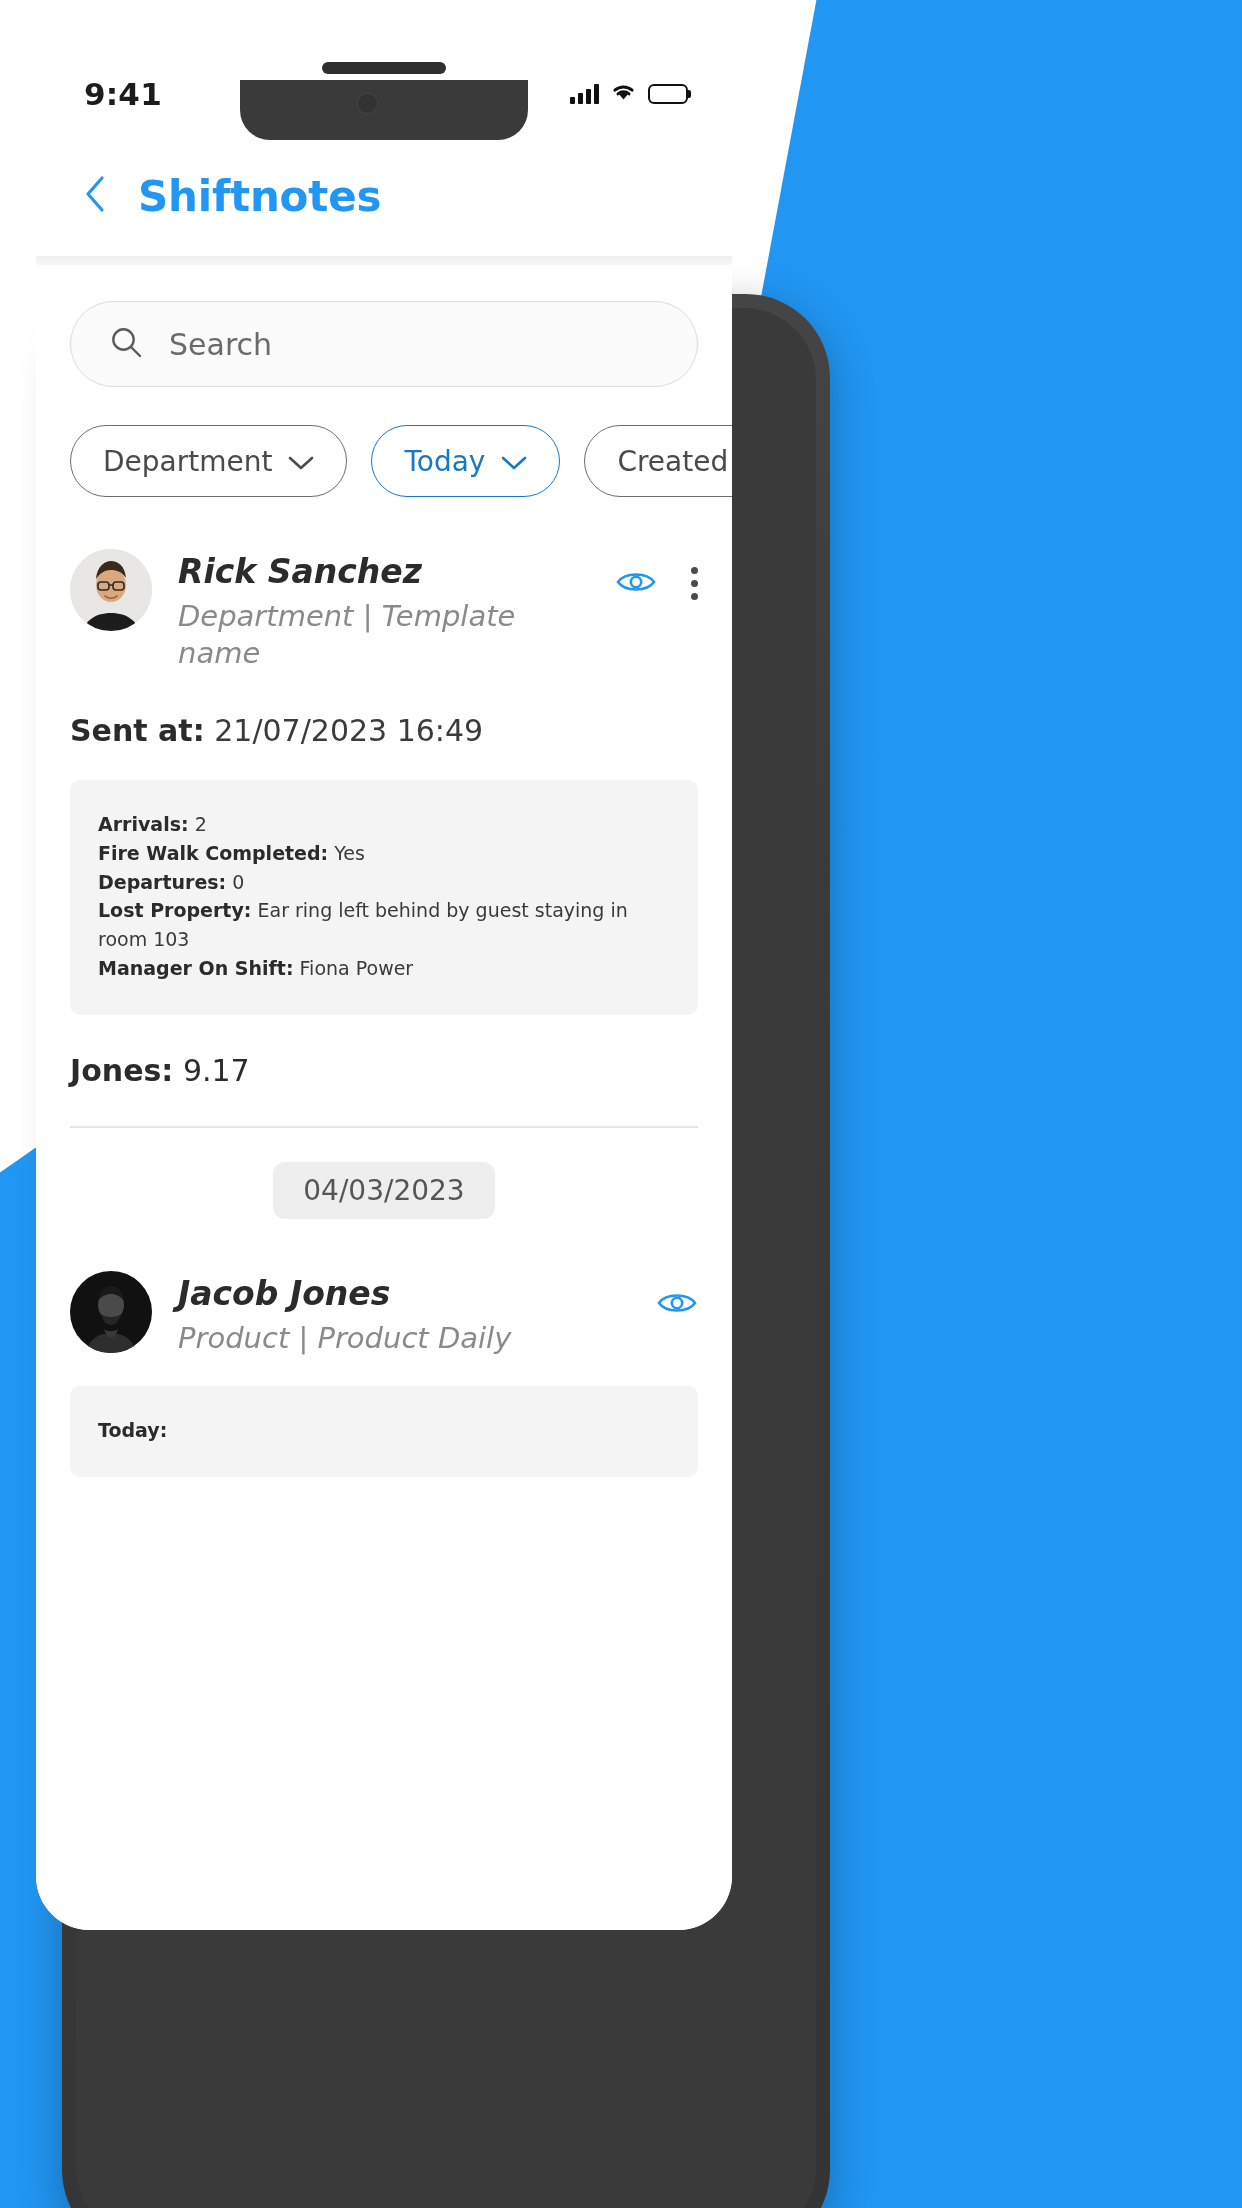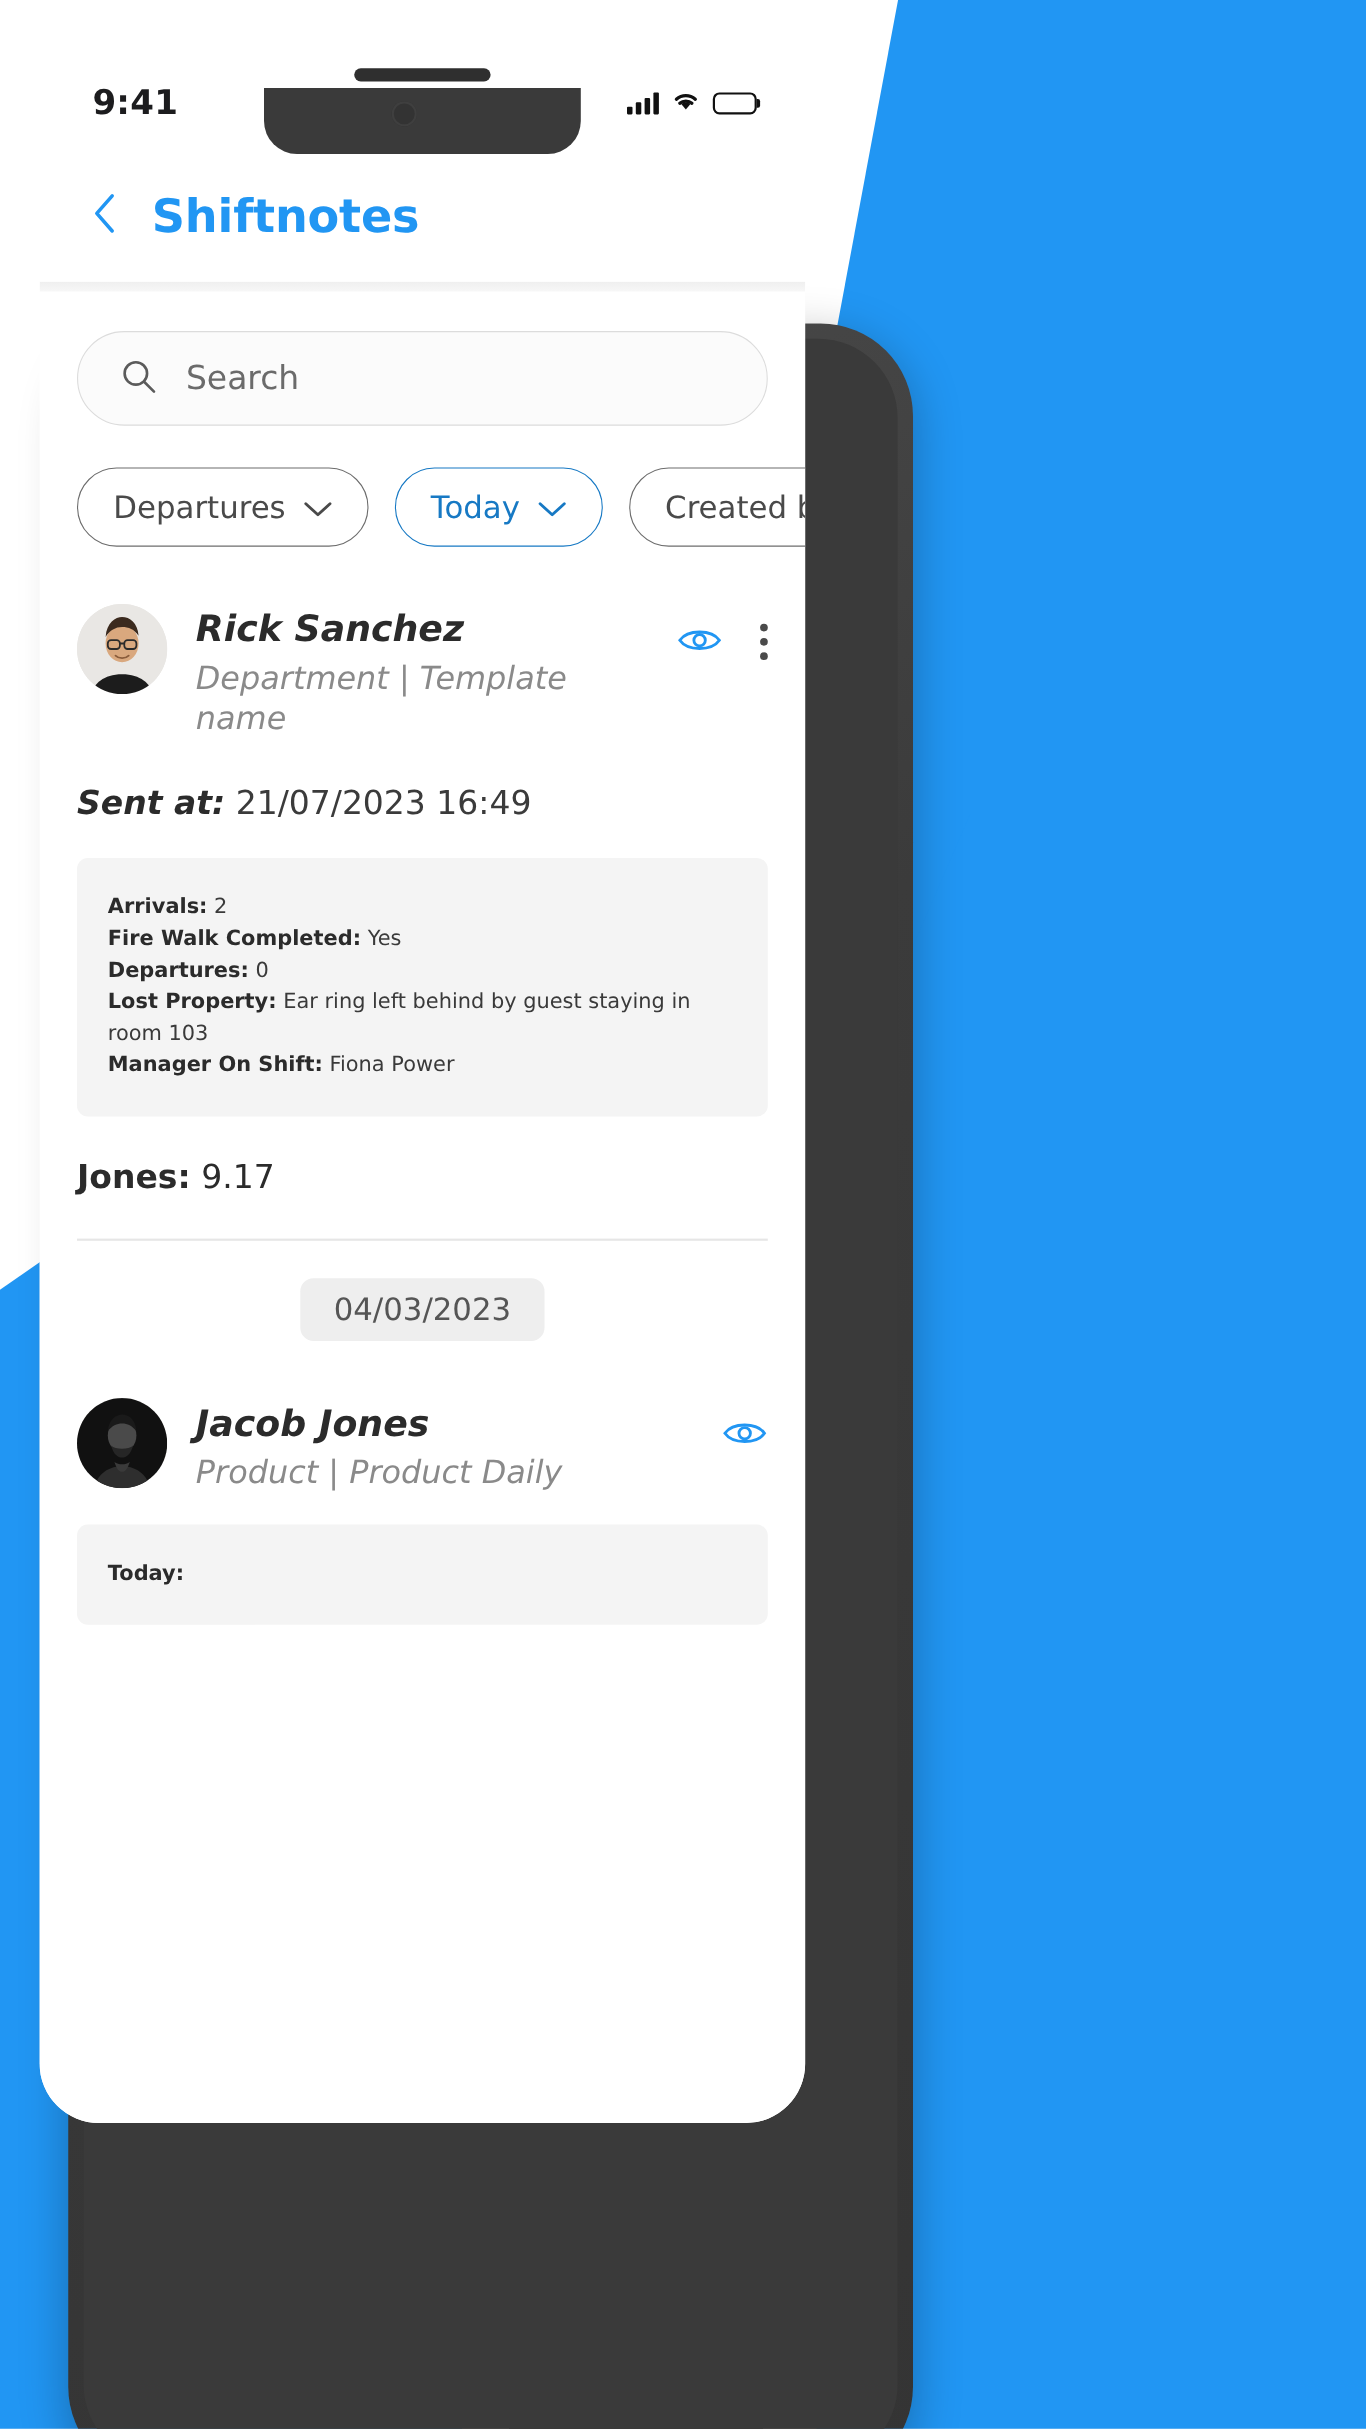--- a/index.html
+++ b/index.html
@@ -314,21 +314,21 @@
   }
   .kebab { display: flex; flex-direction: column; gap: 6px; align-items: center; }
   .kebab span { width: 7px; height: 7px; border-radius: 50%; background: #4a4a4a; display: block; }
 
   .note-meta {
     margin-top: 40px;
     font-size: 30px;
     color: #2b2b2b;
     line-height: 1.3;
   }
-  .note-meta b { font-weight: bold; font-style: italic; }
+  .note-meta b { font-weight: bold; }
   .note-meta .val { color: #3b3b3b; }
 
   .detail-box {
     margin-top: 30px;
     background: #f4f4f4;
     border-radius: 10px;
     padding: 30px 28px 32px 28px;
     font-size: 19px;
     line-height: 1.52;
     color: #3a3a3a;
@@ -427,21 +427,21 @@
         <svg width="34" height="34" viewBox="0 0 34 34">
           <circle cx="14.5" cy="14.5" r="10.2" stroke="#5b5b5b" stroke-width="2.4" fill="none"></circle>
           <line x1="22" y1="22" x2="31" y2="31" stroke="#5b5b5b" stroke-width="2.4" stroke-linecap="round"></line>
         </svg>
       </span>
       <span id="search-placeholder">Search</span>
     </div>
 
     <div id="filter-row">
       <div class="filter-chip">
-        <span>Departures</span>
+        <span>Department</span>
         <span class="chev">
           <svg width="26" height="16" viewBox="0 0 26 16">
               <path d="M2 3 L13 13 L24 3" stroke="#4a4a4a" stroke-width="2.6" fill="none" stroke-linecap="round" stroke-linejoin="round"></path>
             </svg>
         </span>
       </div>
       <div class="filter-chip active">
         <span>Today</span>
         <span class="chev">
           <svg width="26" height="16" viewBox="0 0 26 16">

